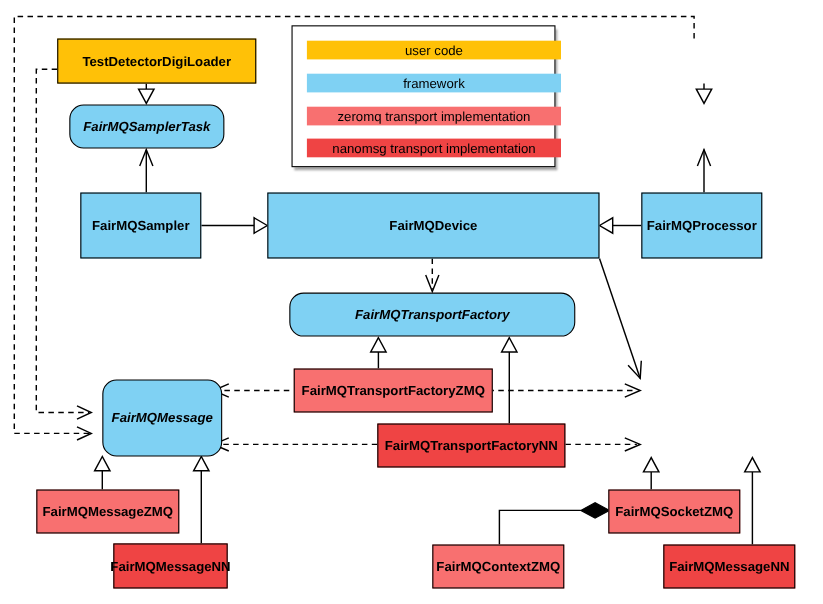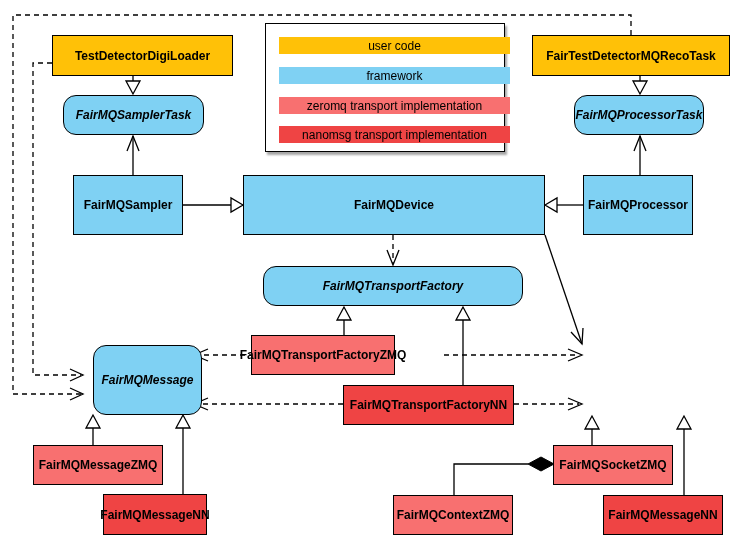--- a/index.html
+++ b/index.html
@@ -149,35 +149,33 @@
     </g>
 
     <g>
       <polyline points="454,495 454,464 528,464"></polyline>
       <polygon class="solid" points="528,464 541,457 554,464 541,471"></polygon>
     </g>
   </svg>
 
   <div class="node c-user" style="left:52px;top:35px;width:181px;height:41px">TestDetectorDigiLoader</div>
 
-  <div class="node c-user" style="left:532px;top:35px;width:198px;height:41px">FairTestDetectorMQRecoTask</div>
 
   <div class="node c-fw abstract" style="left:63px;top:95px;width:141px;height:40px">FairMQSamplerTask</div>
 
-  <div class="node c-fw abstract" style="left:574px;top:95px;width:130px;height:40px">FairMQProcessorTask</div>
 
   <div class="node c-fw" style="left:73px;top:175px;width:110px;height:60px">FairMQSampler</div>
 
   <div class="node c-fw" style="left:243px;top:175px;width:302px;height:60px">FairMQDevice</div>
 
   <div class="node c-fw" style="left:583px;top:175px;width:110px;height:60px">FairMQProcessor</div>
 
   <div class="node c-fw abstract" style="left:263px;top:266px;width:260px;height:40px">FairMQTransportFactory</div>
 
-  <div class="node c-zmq" style="left:251px;top:335px;width:144px;height:40px">FairMQTransportFactoryZMQ</div>
+  <div class="node c-zmq" style="left:267px;top:335px;width:181px;height:40px">FairMQTransportFactoryZMQ</div>
 
   <div class="node c-nn" style="left:343px;top:385px;width:171px;height:40px">FairMQTransportFactoryNN</div>
 
   <div class="node c-fw abstract" style="left:93px;top:345px;width:109px;height:70px">FairMQMessage</div>
 
 
   <div class="node c-zmq" style="left:33px;top:445px;width:130px;height:40px">FairMQMessageZMQ</div>
 
   <div class="node c-nn" style="left:103px;top:494px;width:104px;height:41px">FairMQMessageNN</div>
 

